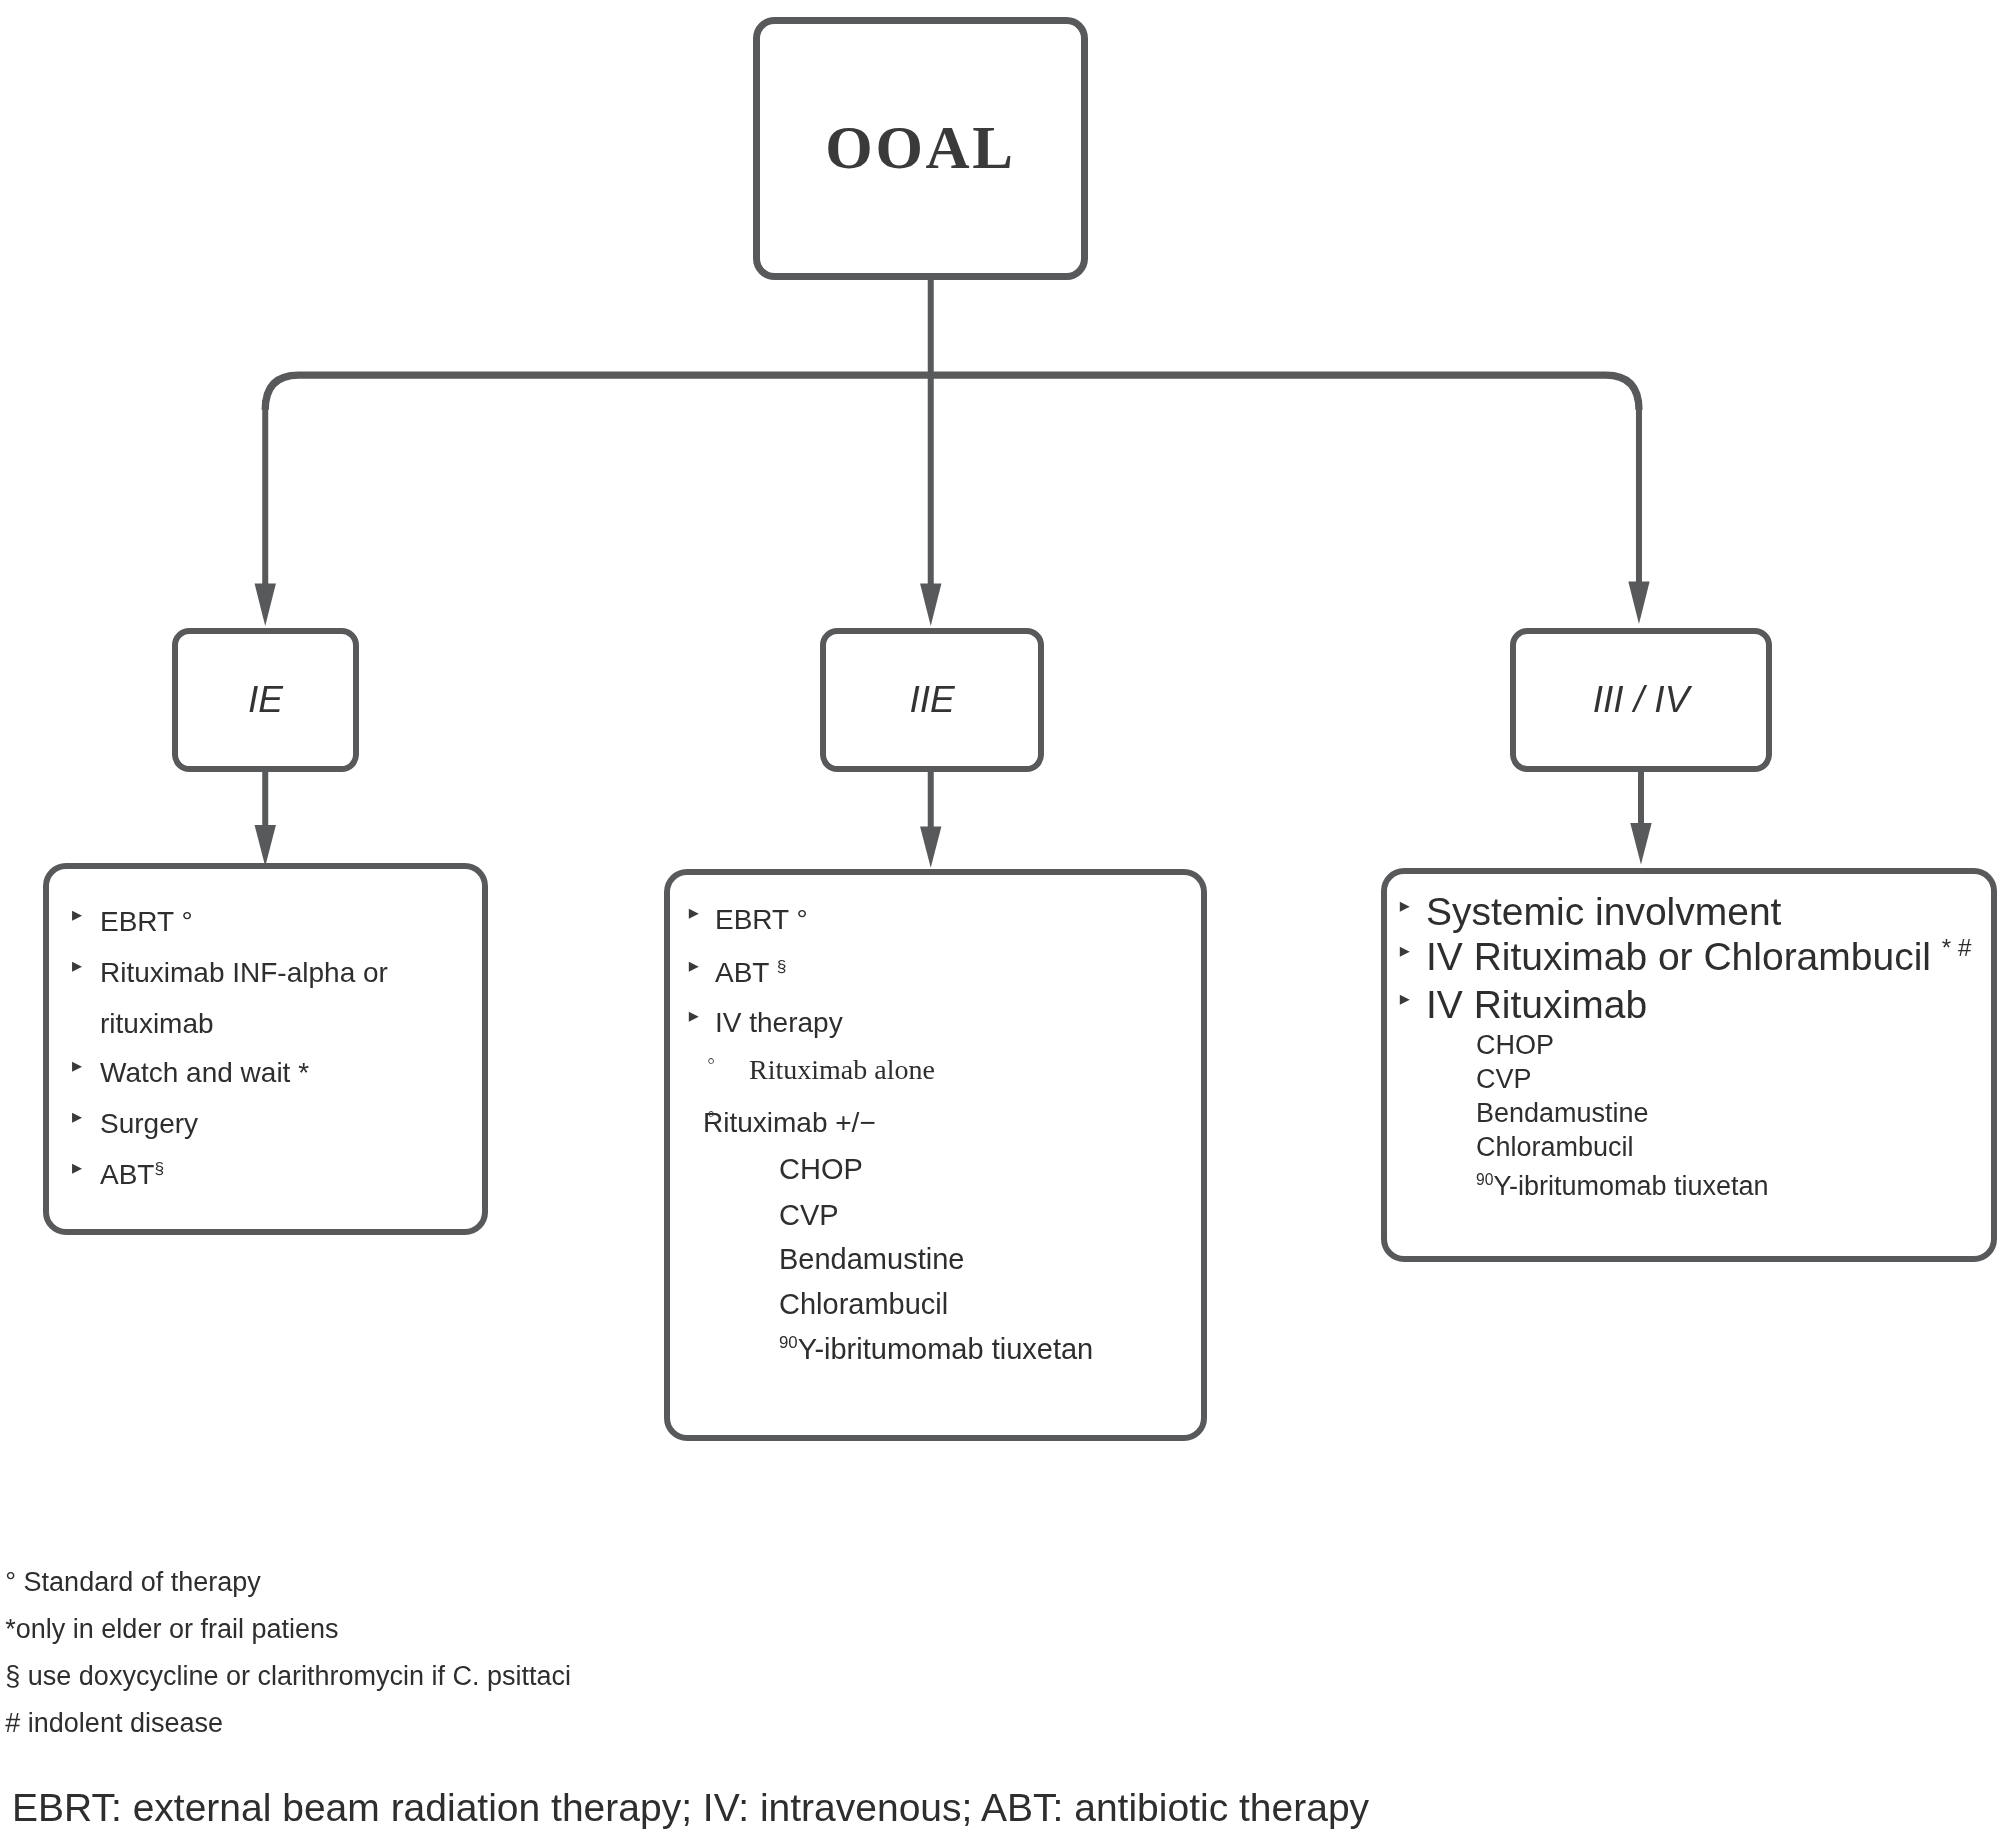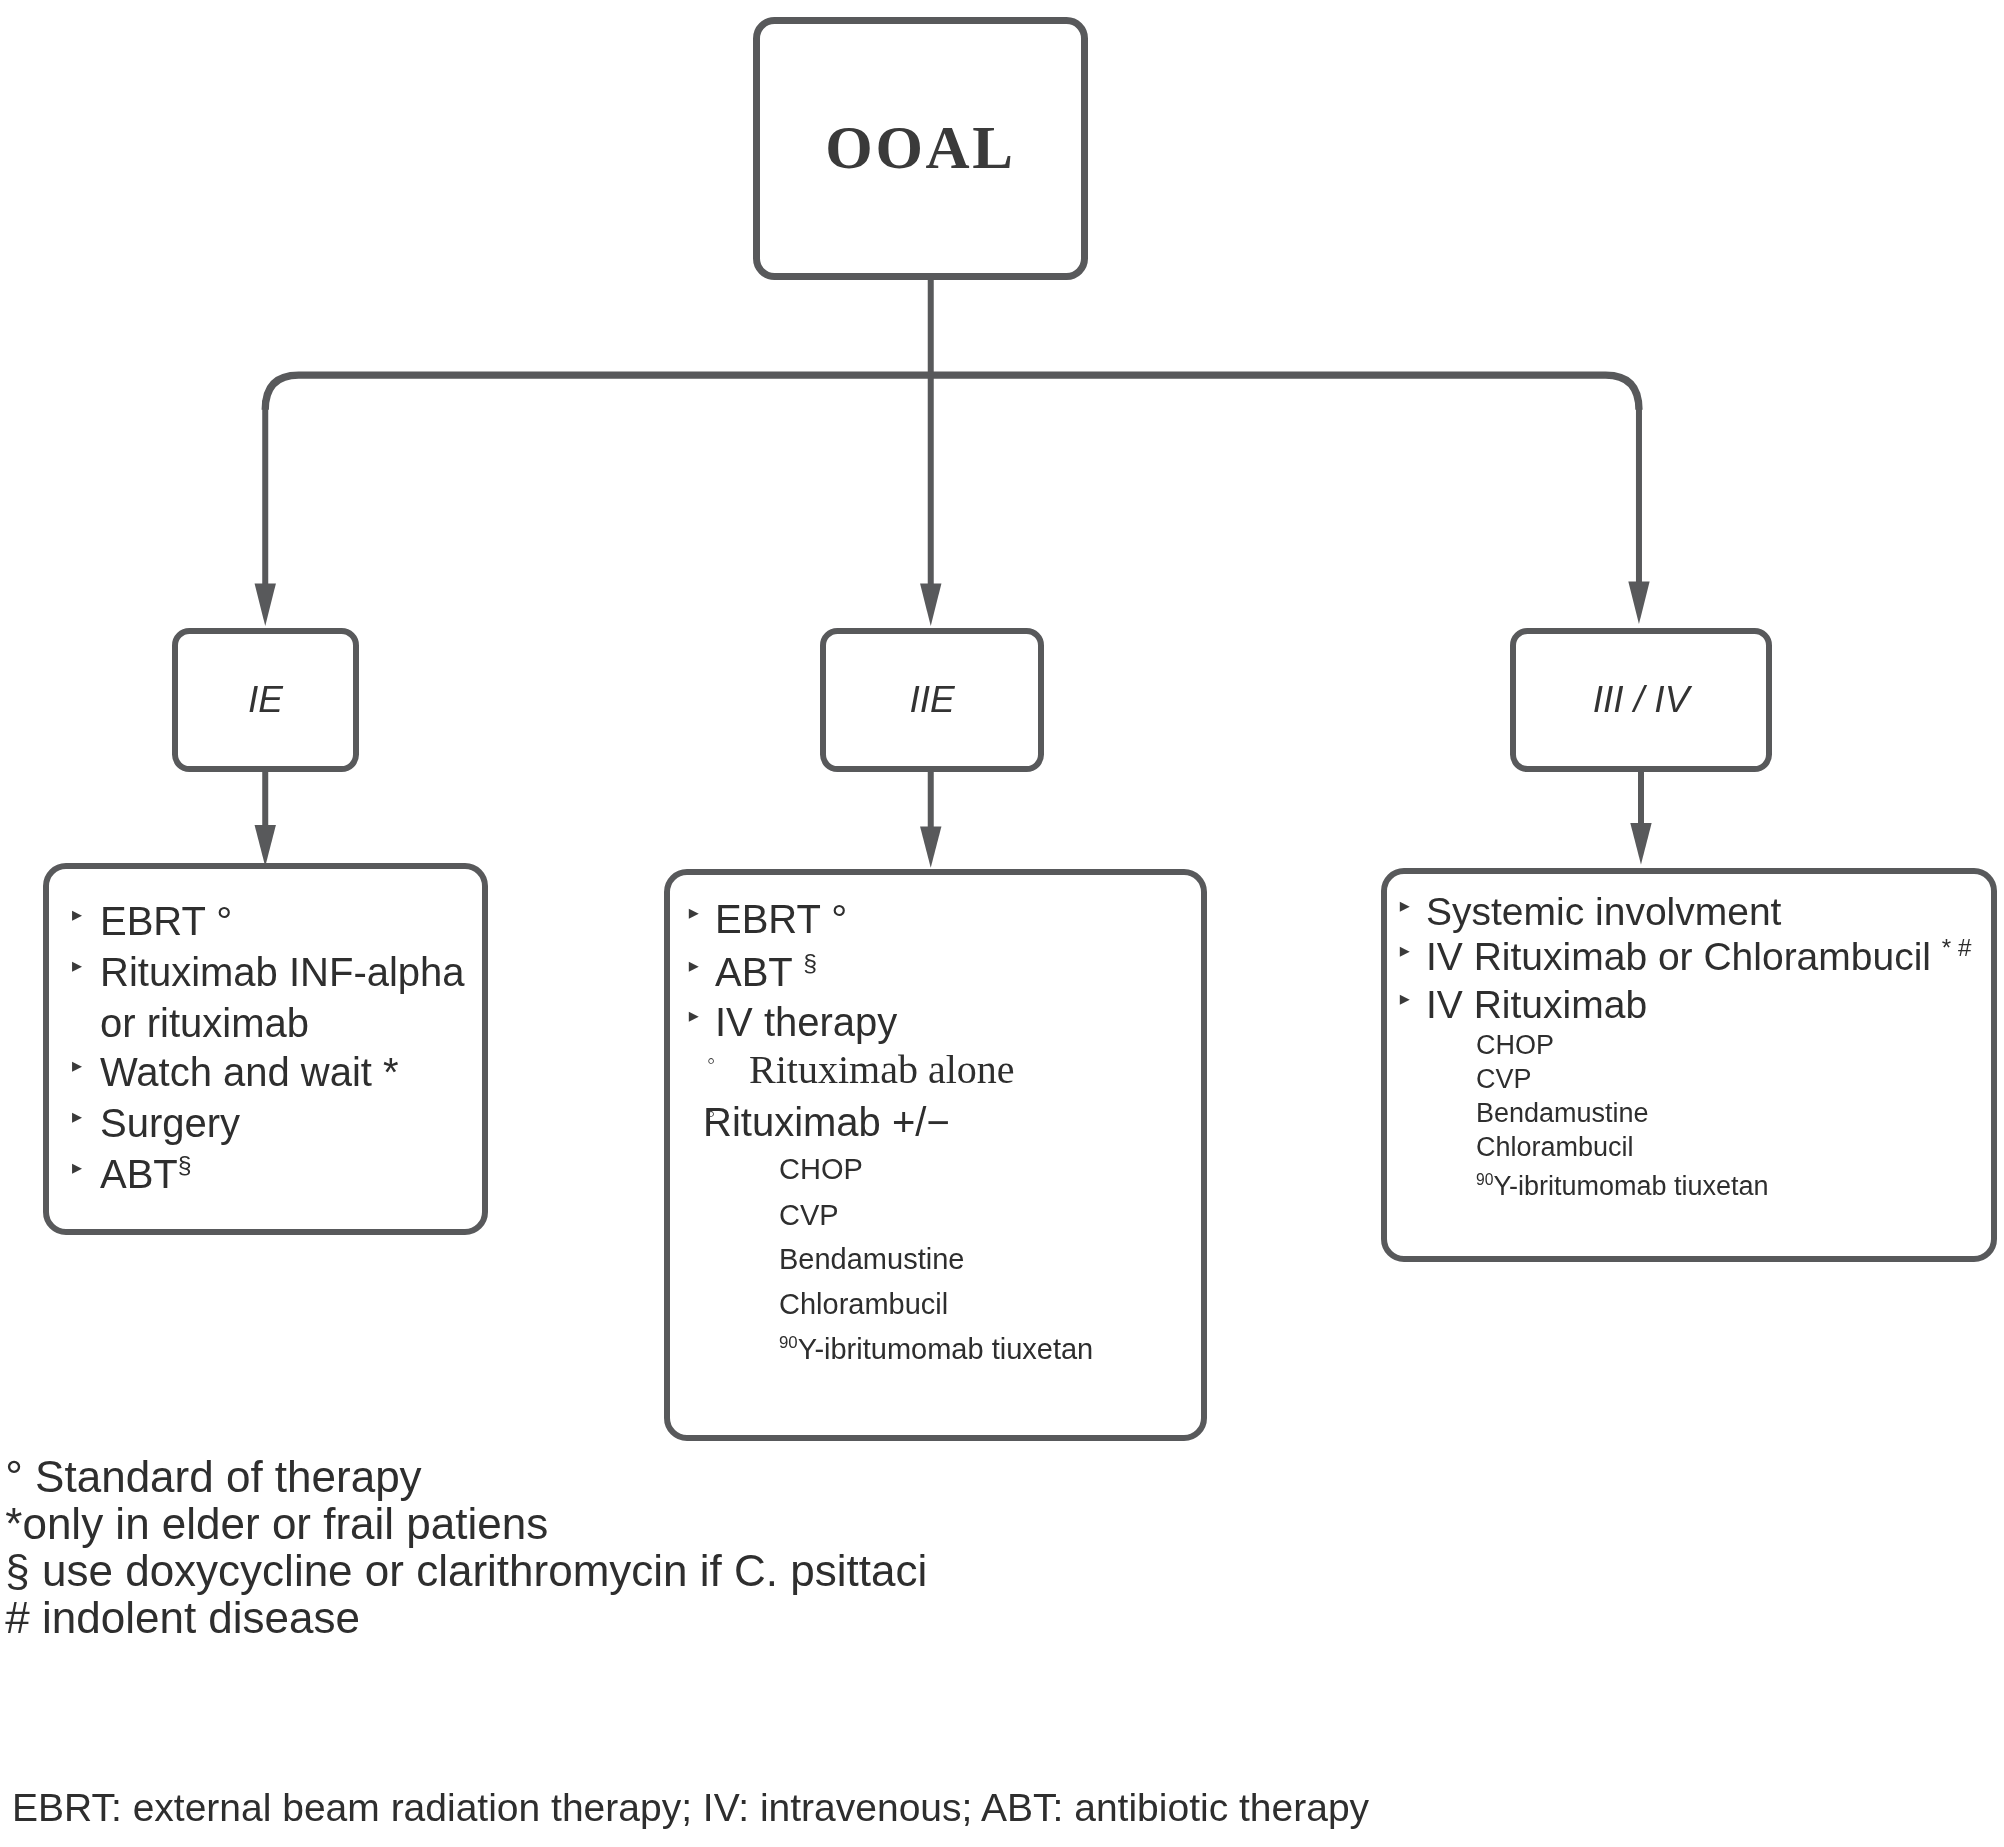--- a/index.html
+++ b/index.html
@@ -48,21 +48,21 @@
     border-radius:23px;
   }
   .row{
     position:absolute;
     left:0;
     width:100%;
     line-height:1;
   }
   .row .txt{
     display:block;
-    font-size:40px;
+    font-size:28px;
     line-height:51px;
     color:var(--text);
   }
   .row .txt.mid{line-height:51px;}
   .row .txt.rgt{font-size:39px;line-height:48px;}
   .row .txt.drug{font-size:29px;line-height:33px;}
   .row .txt.drug-sm{font-size:27px;line-height:31px;}
   .tri,.circ{
     position:absolute;
     color:#3a3a3a;
@@ -77,22 +77,22 @@
   }
   .presup{
     font-size:0.58em;
     vertical-align:super;
     line-height:0;
     text-align:center;
   }
   .footnotes{
     position:absolute;
     left:5.3px;
-    top:1453px;
-    font-size:44px;
+    top:1559px;
+    font-size:27px;
     line-height:47px;
     color:var(--text);
   }
   .abbrev{
     position:absolute;
     left:12px;
     top:1788px;
     font-size:39px;
     line-height:1;
     color:var(--text);

